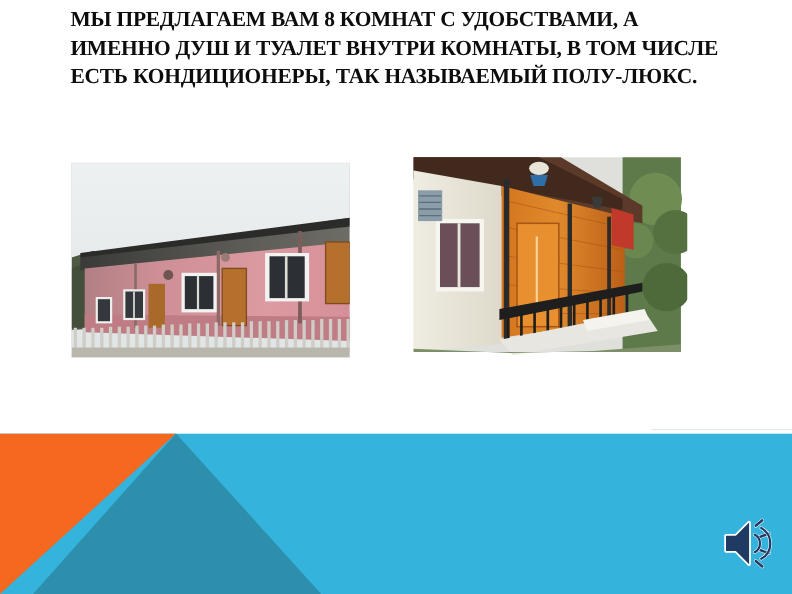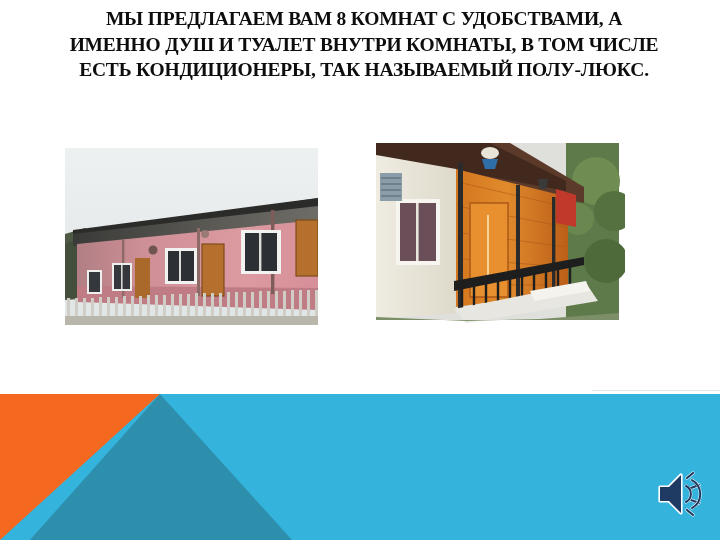--- a/index.html
+++ b/index.html
@@ -7,21 +7,20 @@
     padding: 0;
     background: #ffffff;
   }
   #slide {
     position: relative;
     width: 720px;
     height: 540px;
     overflow: hidden;
     background: #ffffff;
     font-family: "Liberation Serif", "DejaVu Serif", serif;
-    text-align: center;
   }
 
   
   .slide-text {
     position: absolute;
     left: 64px;
     top: 6px;
     width: 600px;
     font-family: "Liberation Serif", "DejaVu Serif", serif;
     font-weight: bold;

